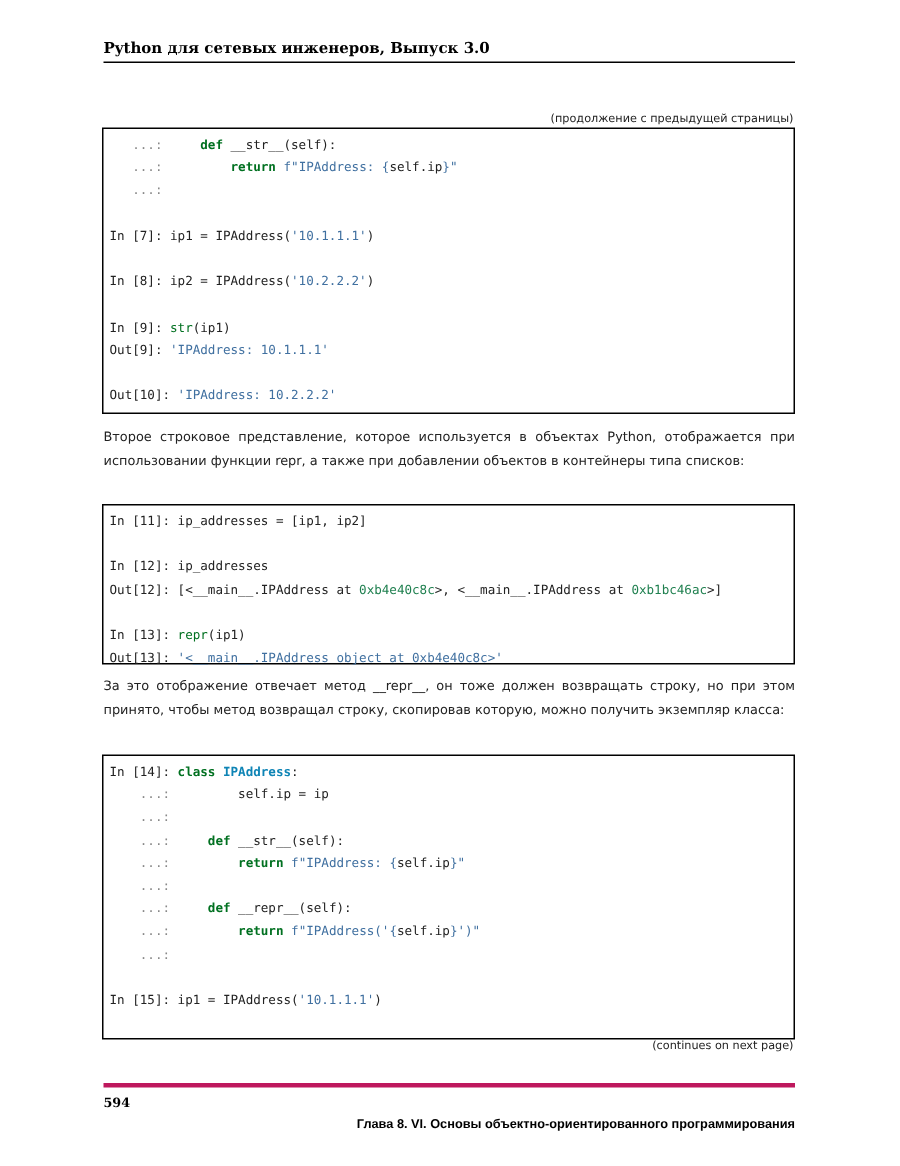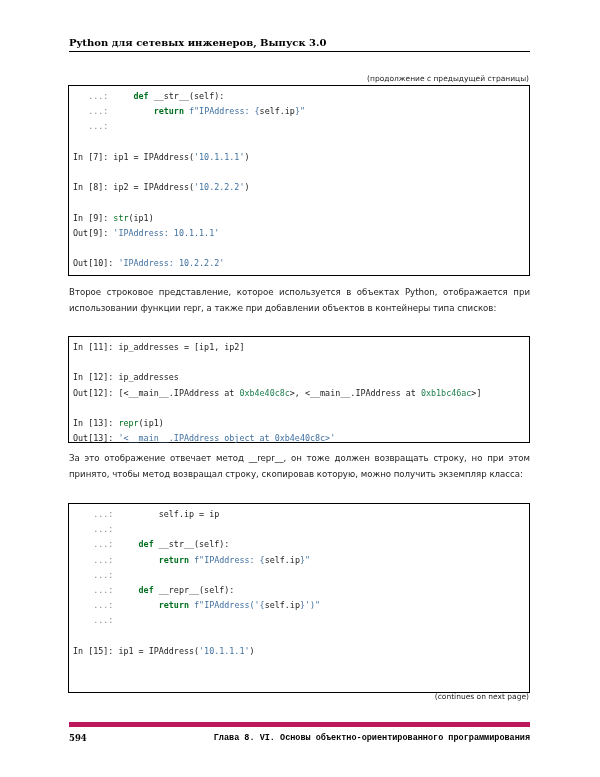--- a/index.html
+++ b/index.html
@@ -1,33 +1,33 @@
 <!DOCTYPE html>
 <html><head>
 <meta charset="utf-8">
 <style>
   html, body { margin: 0; padding: 0; background: #ffffff; }
   body { width: 600px; height: 777px; position: relative; overflow: hidden; font-family: "DejaVu Sans", sans-serif; color: #222; }
-  .header { position: absolute; left: 69px; top: 37px; width: 461px; height: 14px; border-bottom: 1px solid #000; }
+  .header { position: absolute; left: 69px; top: 27px; width: 461px; height: 14px; border-bottom: 1px solid #000; }
   .header-title { font-family: "DejaVu Serif", serif; font-weight: bold; font-size: 10px; color: #000; position: absolute; left: 0; top: 0; }
   .cont-prev { position: absolute; right: 71px; top: 74px; font-size: 7.5px; color: #222; }
   .codebox { position: absolute; left: 68px; border: 1px solid #000; background: #fff; box-sizing: border-box; padding: 3px 0 0 4px; }
   .line { font-family: "DejaVu Sans Mono", monospace; font-size: 8.4px; height: 15.2px; line-height: 15.2px; white-space: pre; color: #222; }
   .kw { color: #007020; font-weight: bold; }
   .str { color: #4070a0; }
   .num { color: #208050; }
   .prompt { color: #222; margin-top: 37px; }
   .cont { color: #888; }
   .bi { color: #007020; }
   .cls { color: #0e84b5; font-weight: bold; }
   .para { position: absolute; left: 69px; width: 461px; font-size: 8.6px; line-height: 16.3px; text-align: justify; color: #222; }
   .cont-next { position: absolute; right: 71px; top: 692px; font-size: 7.5px; color: #222; }
-  .footer { position: absolute; left: 69px; top: 722px; width: 461px; border-top: 5px solid #be185d; height: 18px; }
+  .footer { position: absolute; left: 69px; top: 722px; width: 461px; border-top: 3px solid #be185d; height: 18px; }
   .footer-page { position: absolute; left: 0; top: 6px; font-family: "DejaVu Serif", serif; font-weight: bold; font-size: 8.5px; color: #000; }
-  .footer-chapter { position: absolute; right: 0; top: 6px; font-family: Liberation Mono, monospace; font-weight: bold; font-size: 8.5px; color: #000; }
+  .footer-chapter { position: absolute; right: 0; top: 19px; font-family: Liberation Sans, sans-serif; font-weight: bold; font-size: 8.5px; color: #000; }
 </style>
 </head>
 <body>
 
 <div class="header">
   <span class="header-title">Python для сетевых инженеров, Выпуск 3.0</span>
 </div>
 
 <div class="cont-prev">(продолжение с предыдущей страницы)</div>
 
@@ -54,20 +54,21 @@
   <div class="line"><span class="prompt">In [12]: </span>ip_addresses</div>
   <div class="line"><span class="prompt">Out[12]: </span>[&lt;__main__.IPAddress at <span class="num">0xb4e40c8c</span>&gt;, &lt;__main__.IPAddress at <span class="num">0xb1bc46ac</span>&gt;]</div>
   <div class="line"> </div>
   <div class="line"><span class="prompt">In [13]: </span><span class="bi">repr</span>(ip1)</div>
   <div class="line"><span class="prompt">Out[13]: </span><span class="str">'&lt;__main__.IPAddress object at 0xb4e40c8c&gt;'</span></div>
 </div>
 
 <div class="para" style="top:450px;">За это отображение отвечает метод __repr__, он тоже должен возвращать строку, но при этом принято, чтобы метод возвращал строку, скопировав которую, можно получить экземпляр класса:</div>
 
 <div class="codebox" style="top:503px; width:462px; height:190px;">
+  <div class="line"><span class="prompt">In [14]: </span><span class="kw">class</span> <span class="cls">IPAddress</span>:</div>
   <div class="line"><span class="cont">    ...: </span>        self.ip = ip</div>
   <div class="line"><span class="cont">    ...:</span></div>
   <div class="line"><span class="cont">    ...: </span>    <span class="kw">def</span> __str__(self):</div>
   <div class="line"><span class="cont">    ...: </span>        <span class="kw">return</span> <span class="str">f"IPAddress: {</span>self.ip<span class="str">}"</span></div>
   <div class="line"><span class="cont">    ...:</span></div>
   <div class="line"><span class="cont">    ...: </span>    <span class="kw">def</span> __repr__(self):</div>
   <div class="line"><span class="cont">    ...: </span>        <span class="kw">return</span> <span class="str">f"IPAddress('{</span>self.ip<span class="str">}')"</span></div>
   <div class="line"><span class="cont">    ...:</span></div>
   <div class="line"> </div>
   <div class="line"><span class="prompt">In [15]: </span>ip1 = IPAddress(<span class="str">'10.1.1.1'</span>)</div>

